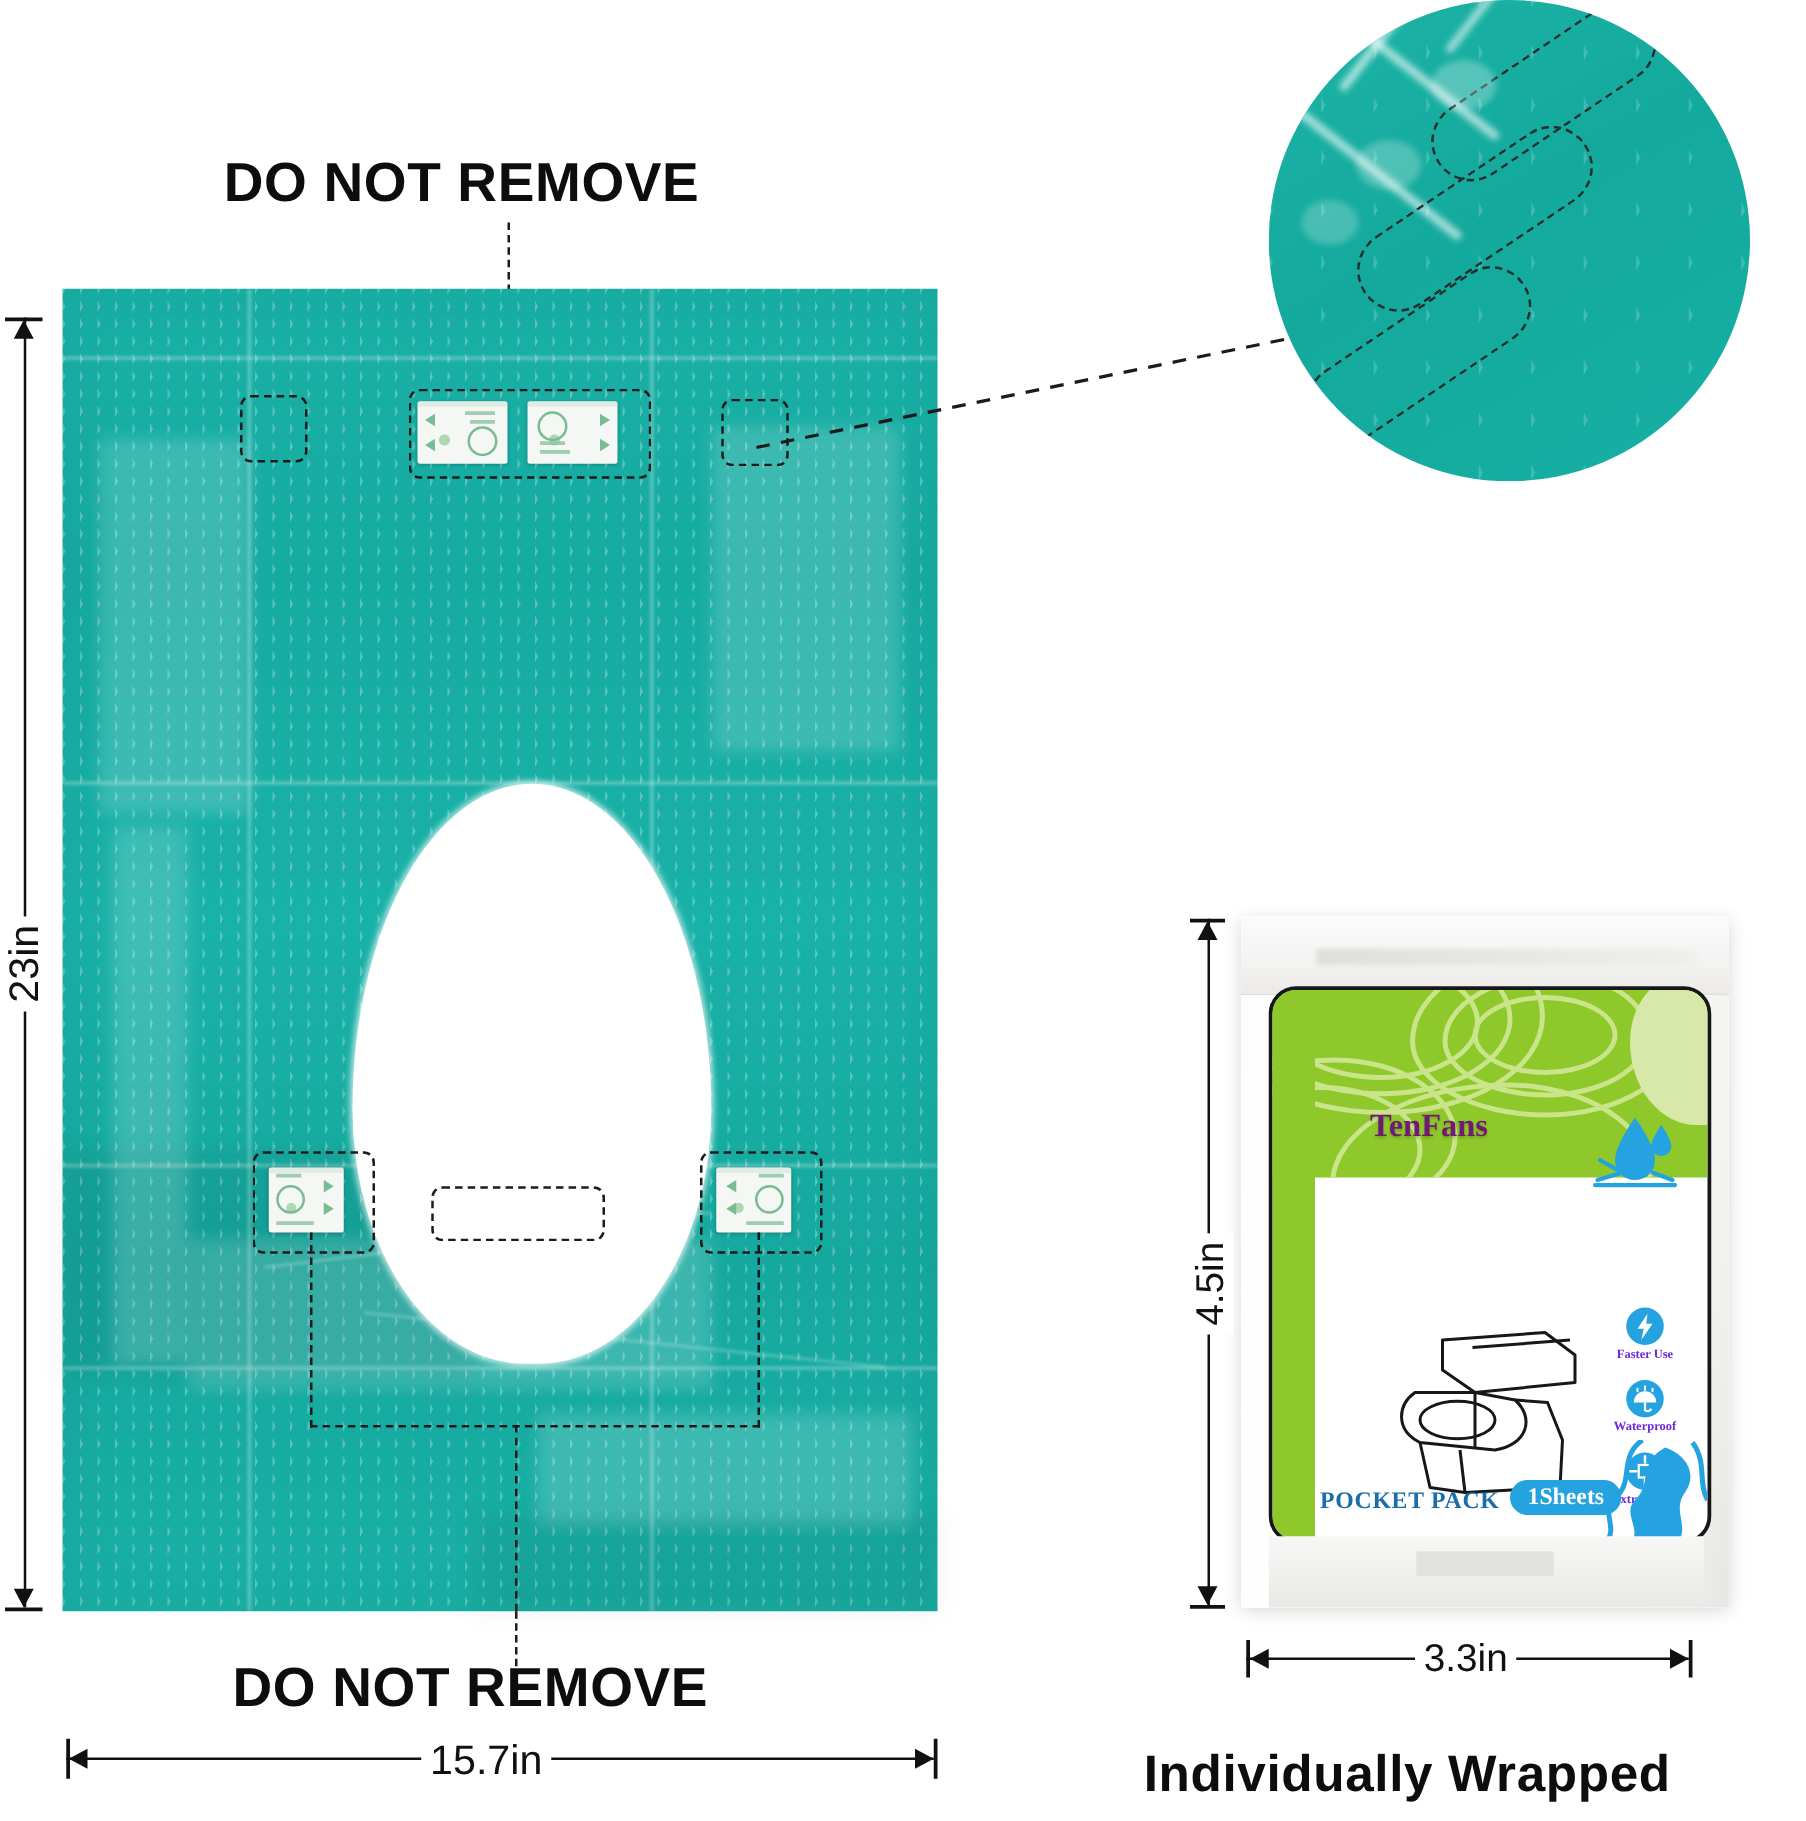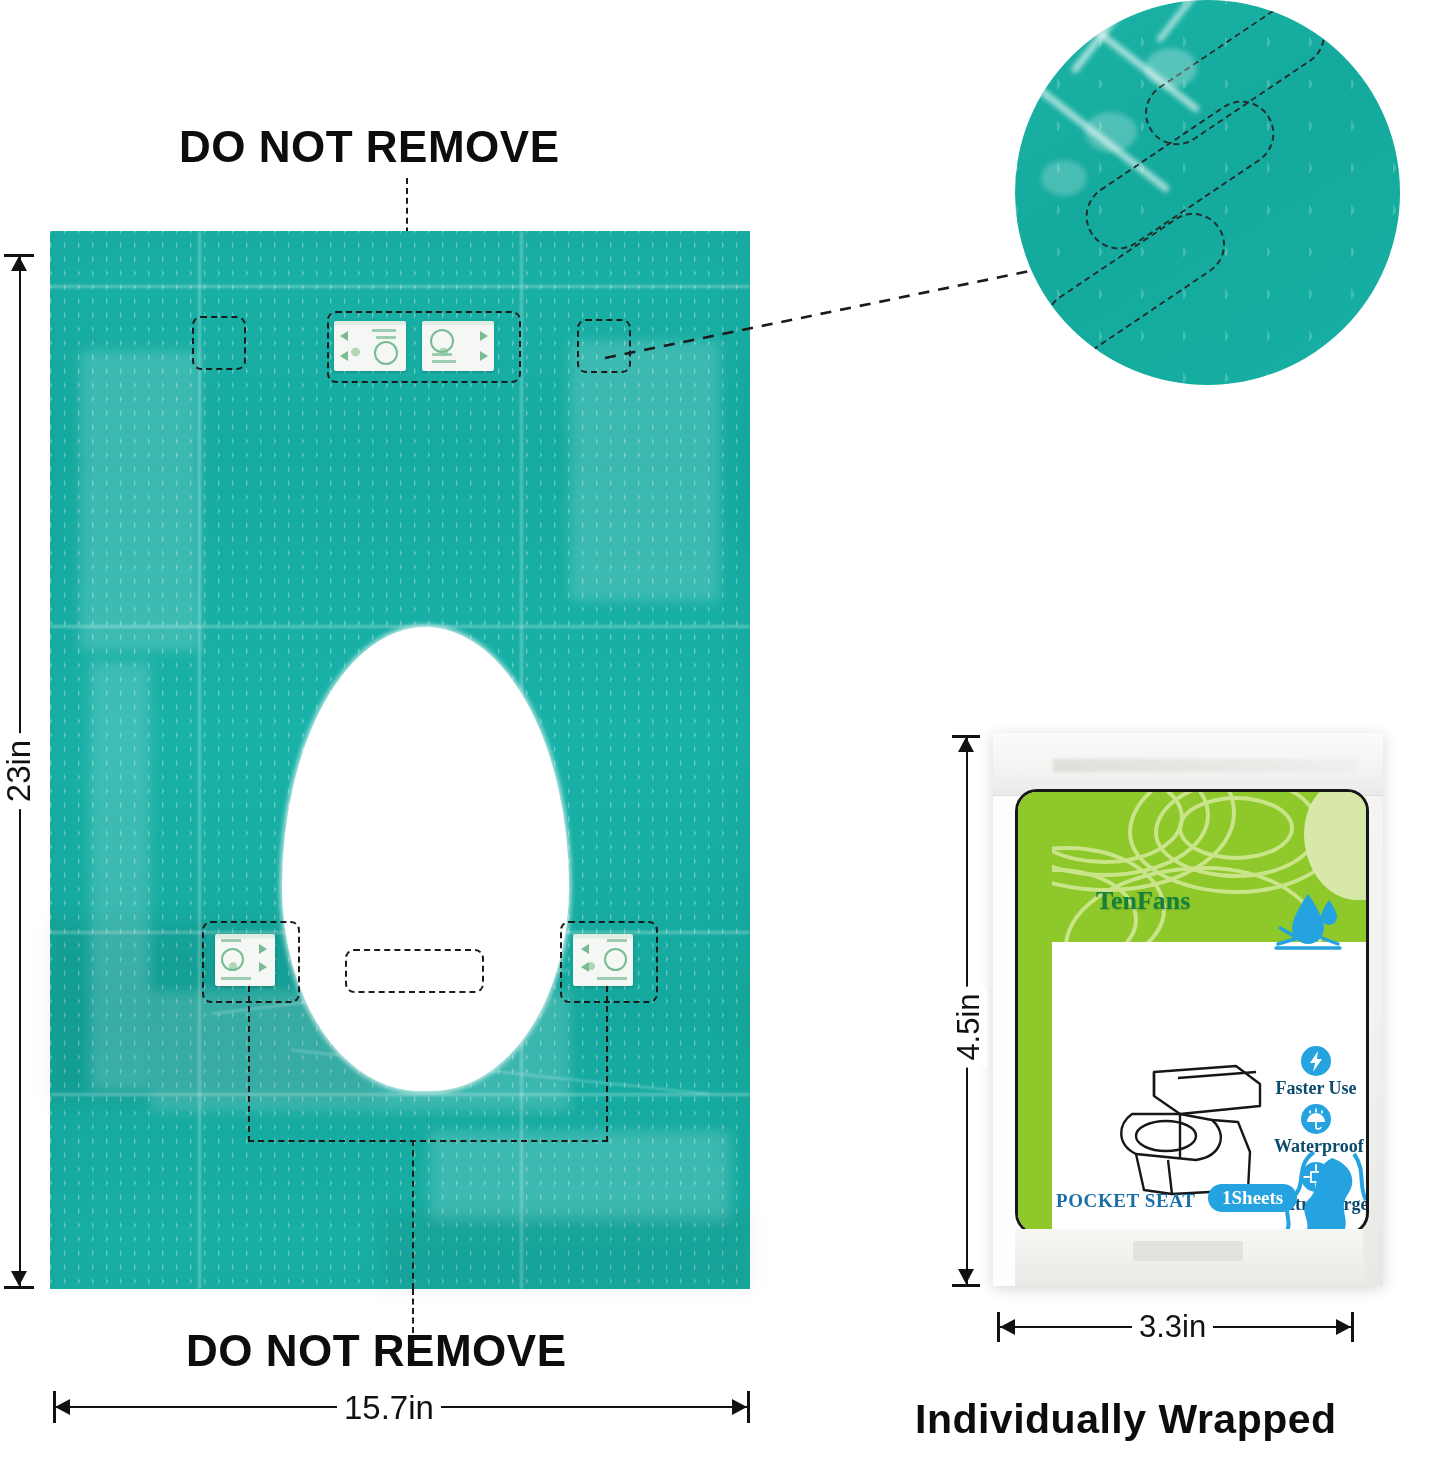--- a/index.html
+++ b/index.html
@@ -134,36 +134,36 @@
     position:absolute;border:4px solid #c9e489;border-radius:55% 45% 50% 50%/55% 50% 50% 45%;
   }
   #pkg-green-band .blob{
     position:absolute;background:#d7e8a8;border-radius:50%;
   }
   #pkg-green-left{
     position:absolute;left:0;top:0;width:34px;height:100%;background:#8ec82a;
   }
   .brand{
     position:absolute;font-family:"Liberation Serif","DejaVu Serif",serif;
-    font-weight:bold;color:#15803d;text-shadow:0 1px 2px rgba(0,0,0,.18);
+    font-weight:bold;color:#701a75;text-shadow:0 1px 2px rgba(0,0,0,.18);
   }
   .pkg-title{
     position:absolute;text-align:center;font-family:"Liberation Serif","DejaVu Serif",serif;
     font-weight:bold;color:#8ec82a;line-height:1.12;letter-spacing:.4px;
   }
   .feature{
     position:absolute;text-align:center;width:84px;
   }
   .feature .circ{
     width:30px;height:30px;border-radius:50%;background:#24a3e0;margin:0 auto 2px;
     position:relative;
   }
   .feature .cap{
     font-family:"Liberation Serif","DejaVu Serif",serif;font-weight:bold;
-    font-size:18px;color:#0c4a6e;white-space:nowrap;
+    font-size:10px;color:#6d28d9;white-space:nowrap;
   }
   #pocket-pack{
     position:absolute;font-family:"Liberation Serif","DejaVu Serif",serif;font-weight:bold;
     color:#1b6fa8;letter-spacing:.6px;
   }
   #sheets-badge{
     position:absolute;background:#24a3e0;color:#fff;border-radius:14px;
     font-family:"Liberation Serif","DejaVu Serif",serif;font-weight:bold;
     padding:3px 14px;white-space:nowrap;
   }
@@ -373,21 +373,21 @@
       </div>
 
       <div class="abs" style="left:236px;top:360px;width:118px;height:80px;overflow:hidden;">
         <svg viewBox="0 0 118 80" width="118" height="80">
           <path d="M78 6 C56 18 68 36 54 48 C44 58 58 70 52 80 L90 80 C96 66 84 56 94 42 C104 28 96 12 78 6 Z" fill="#24a3e0"></path>
           <path d="M60 0 C40 14 54 34 38 46 C26 56 40 70 32 80" stroke="#24a3e0" stroke-width="4" fill="none"></path>
           <path d="M100 2 C112 18 104 34 112 48" stroke="#24a3e0" stroke-width="4" fill="none"></path>
         </svg>
       </div>
 
-      <div id="pocket-pack" style="left:38px;top:398px;font-size:19px;">POCKET SEAT</div>
+      <div id="pocket-pack" style="left:38px;top:398px;font-size:19px;">POCKET PACK</div>
       <div id="sheets-badge" style="left:190px;top:392px;font-size:19px;">1Sheets</div>
     </div>
 
     <div id="pkg-bottom-seal">
       <div class="notch"></div>
     </div>
   </div>
 
   <div class="abs cap-h" style="left:952px;top:735px;width:28px;"></div>
   <div class="abs cap-h" style="left:952px;top:1284px;width:28px;"></div>

